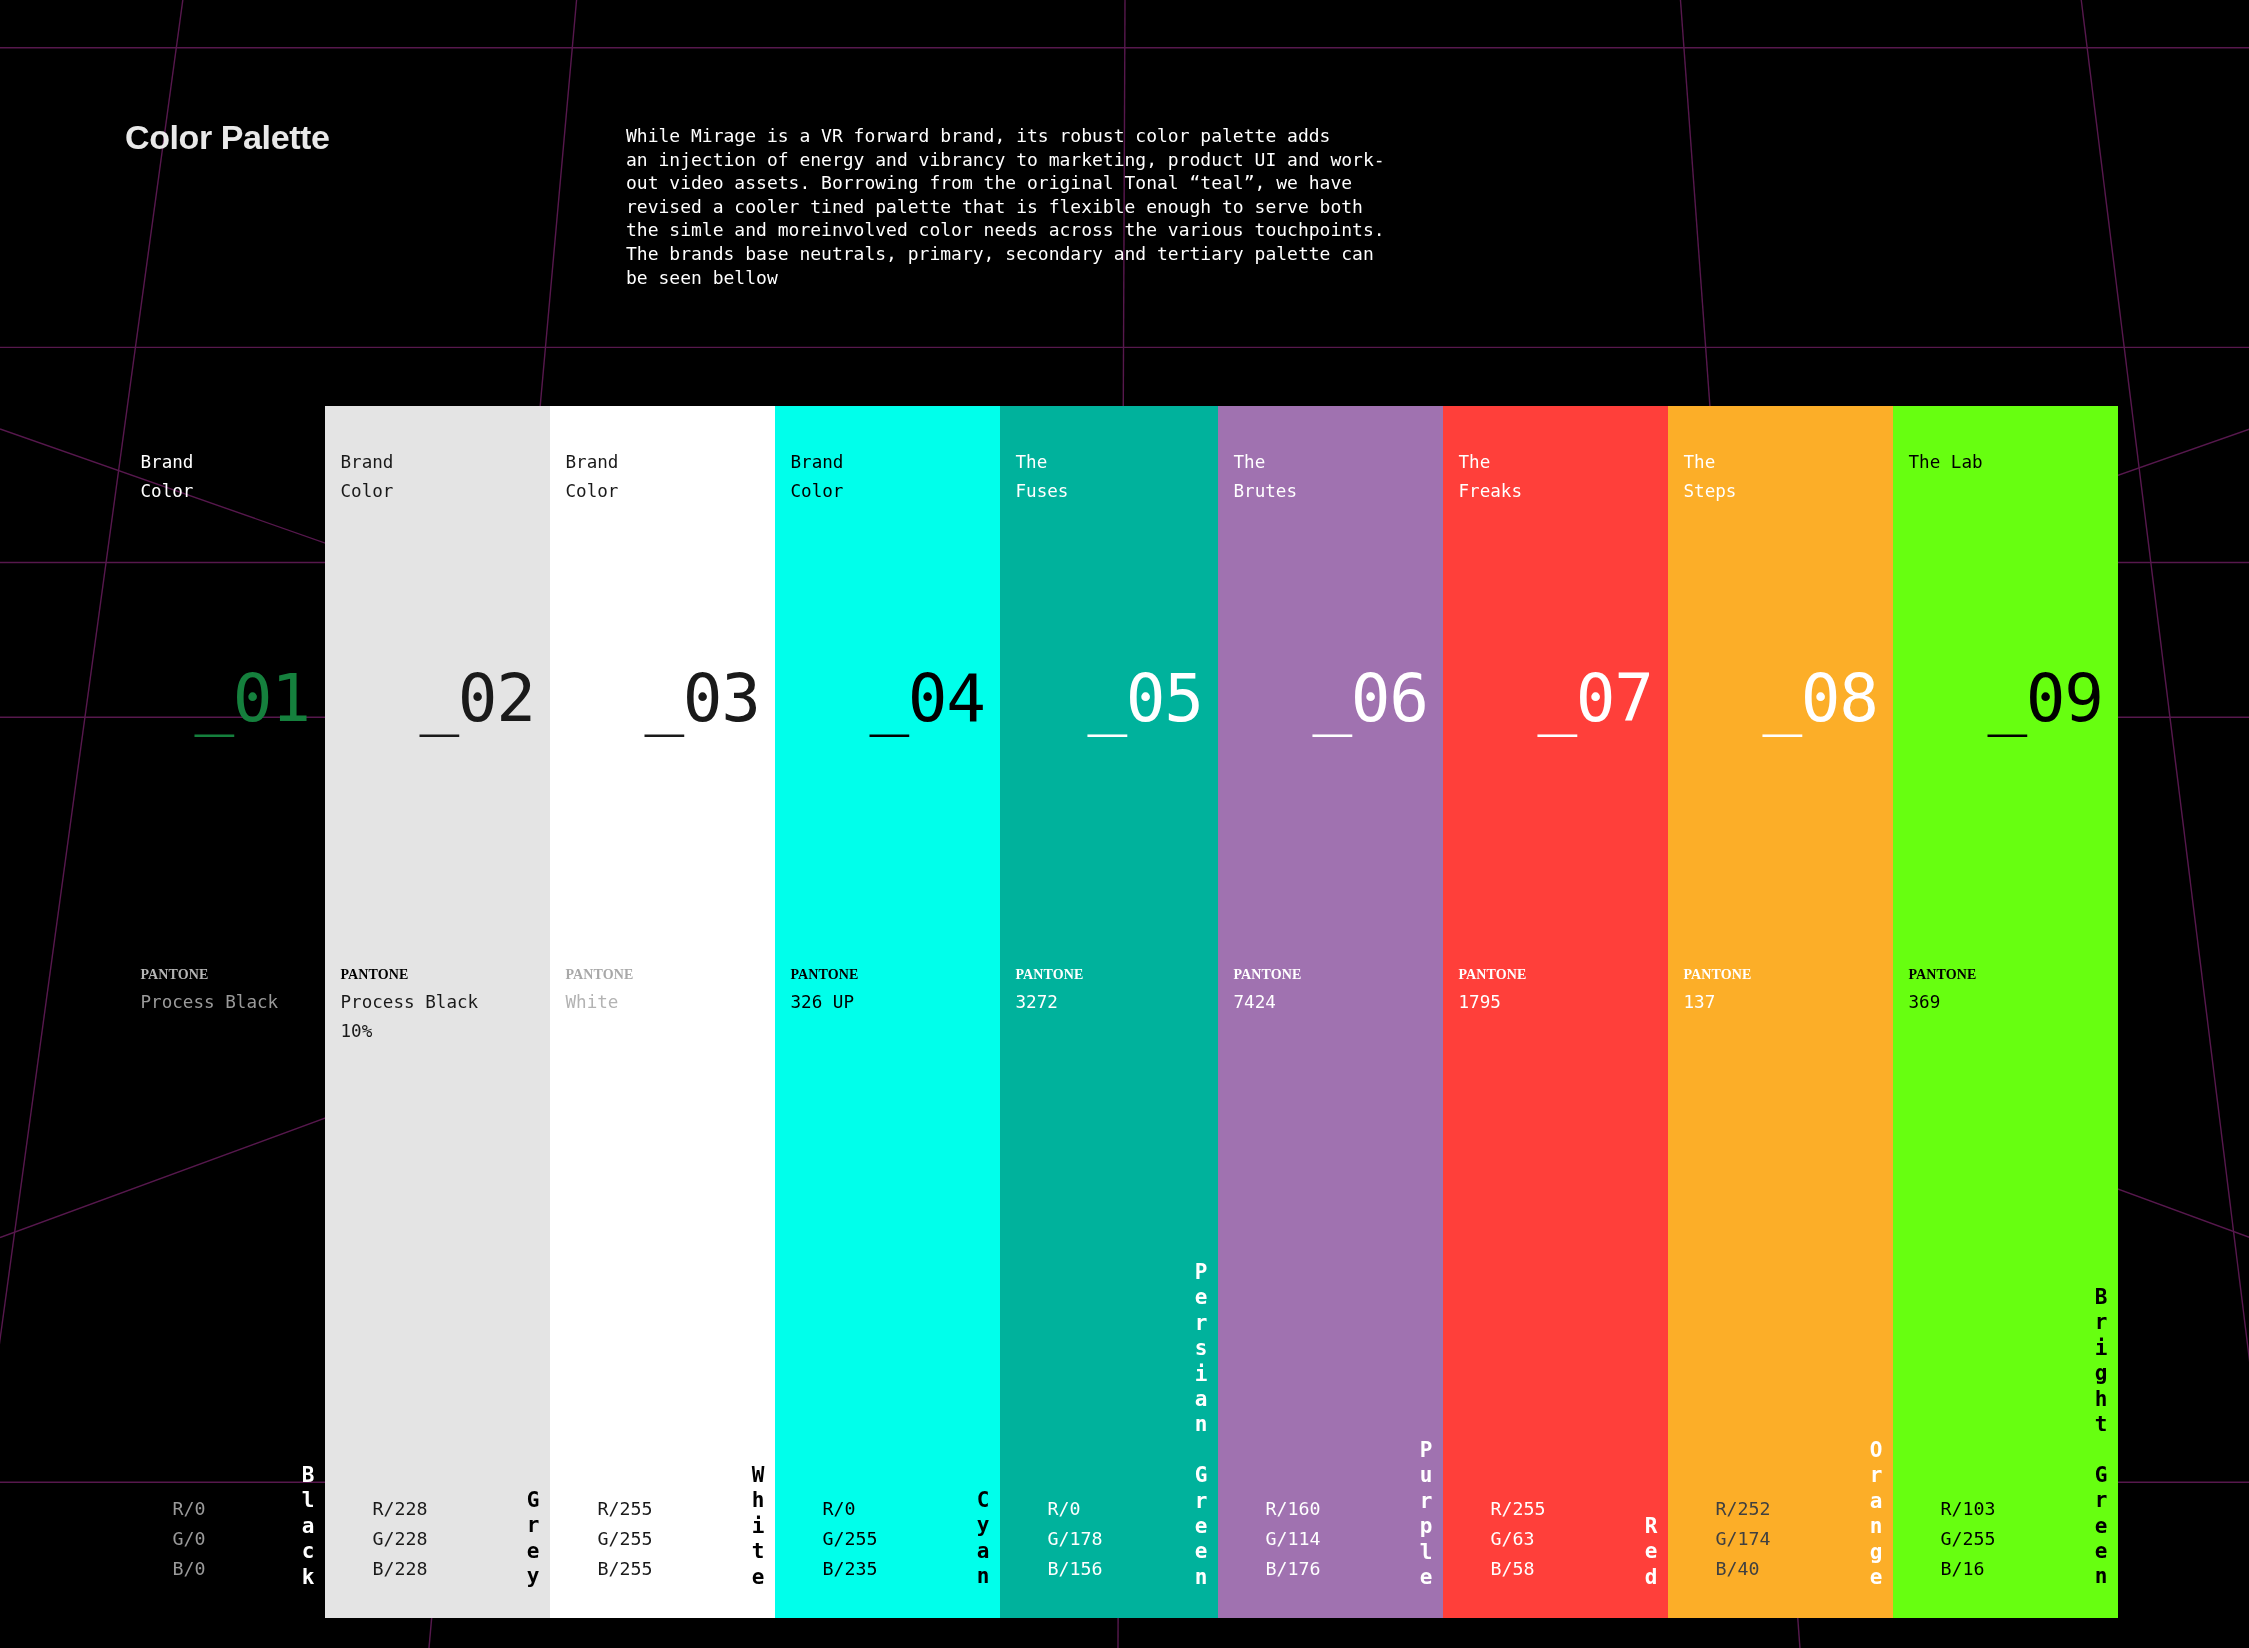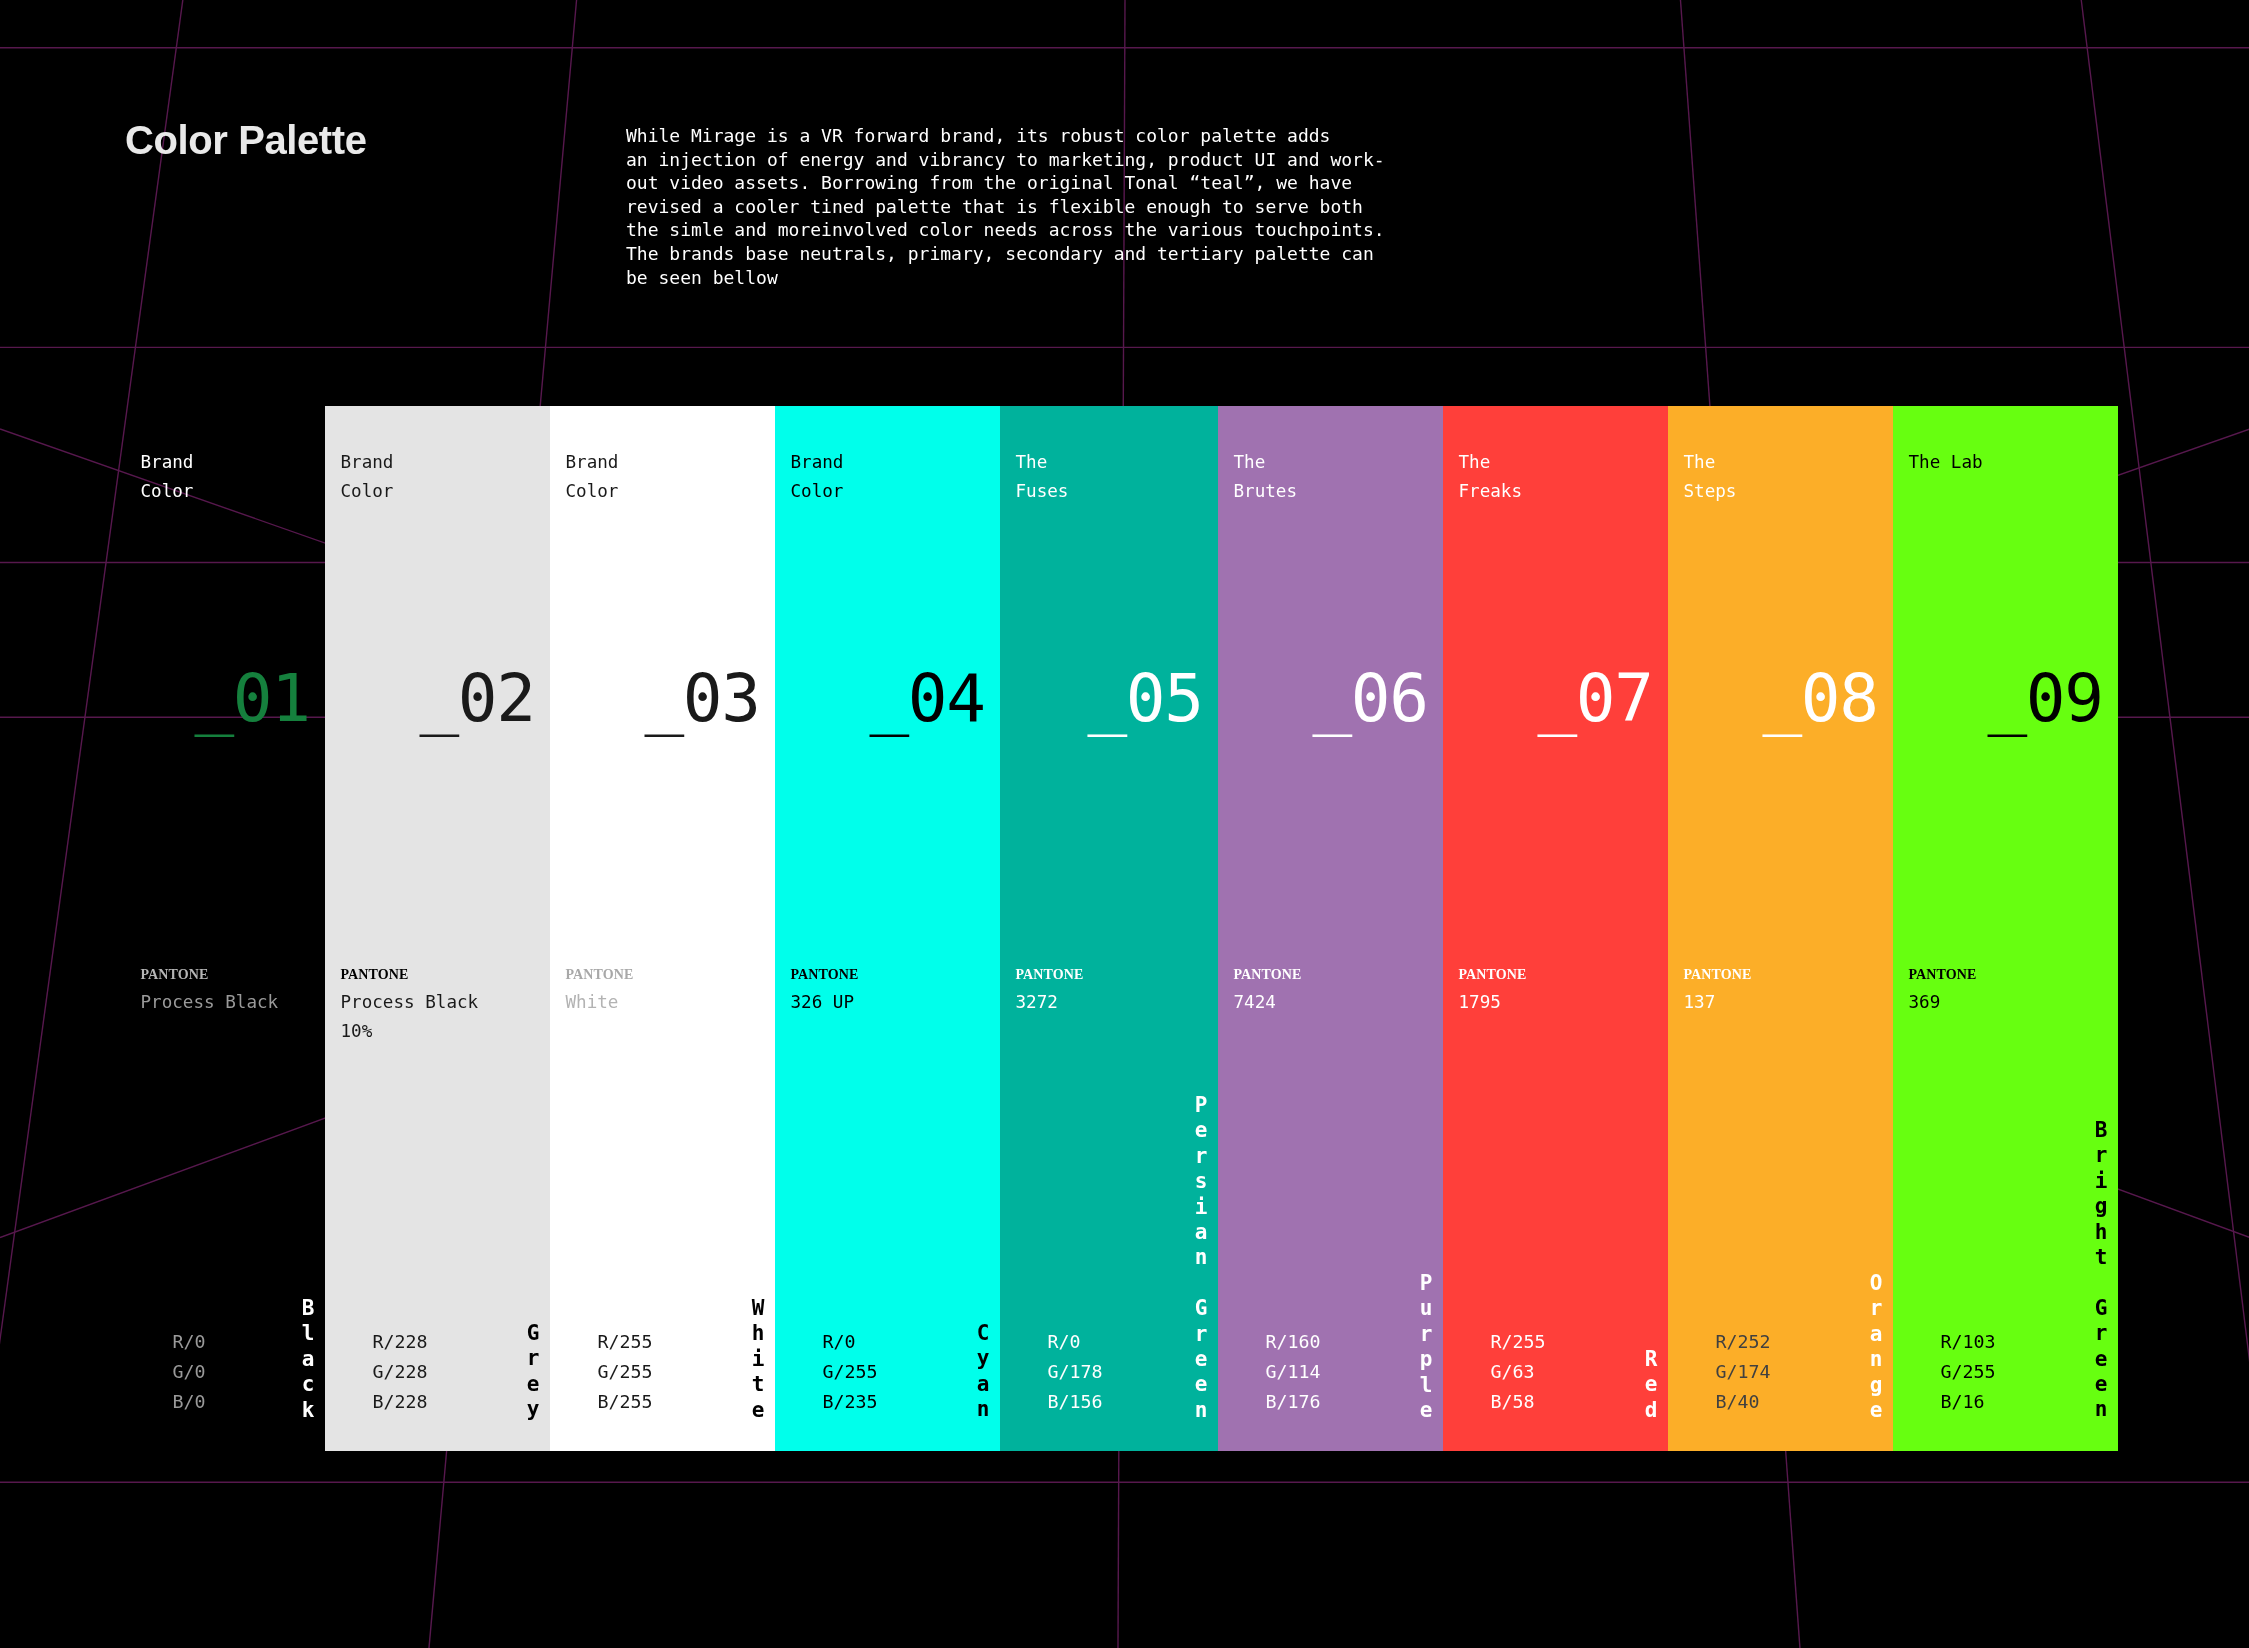--- a/index.html
+++ b/index.html
@@ -13,41 +13,41 @@
 
   
   #grid { position:absolute; inset:0; z-index:0; pointer-events:none; }
 
   
   .header { position:absolute; z-index:3; }
   #page-title {
     left:125px; top:118px;
     font-family:"Liberation Sans", sans-serif;
     font-weight:700;
-    font-size:40px;
+    font-size:34px;
     letter-spacing:-0.4px;
     color:#e9e9e9;
     white-space:nowrap;
   }
   #intro-paragraph {
     left:626px; top:124px;
     width:851px;
     font-family:"DejaVu Sans Mono", monospace;
     font-size:18px;
     line-height:23.6px;
     color:#ffffff;
     white-space:pre-wrap;
     letter-spacing:0px;
   }
 
   
   #swatches {
     position:absolute;
     left:125px; top:406px;
-    width:2004px; height:1045px;
+    width:2004px; height:1212px;
     display:flex;
     z-index:2;
   }
   .swatch {
     position:relative;
     height:100%;
     flex:0 0 auto;
   }
   .sw-1 { width:200px; }   
   .sw-2 { width:225px; }

